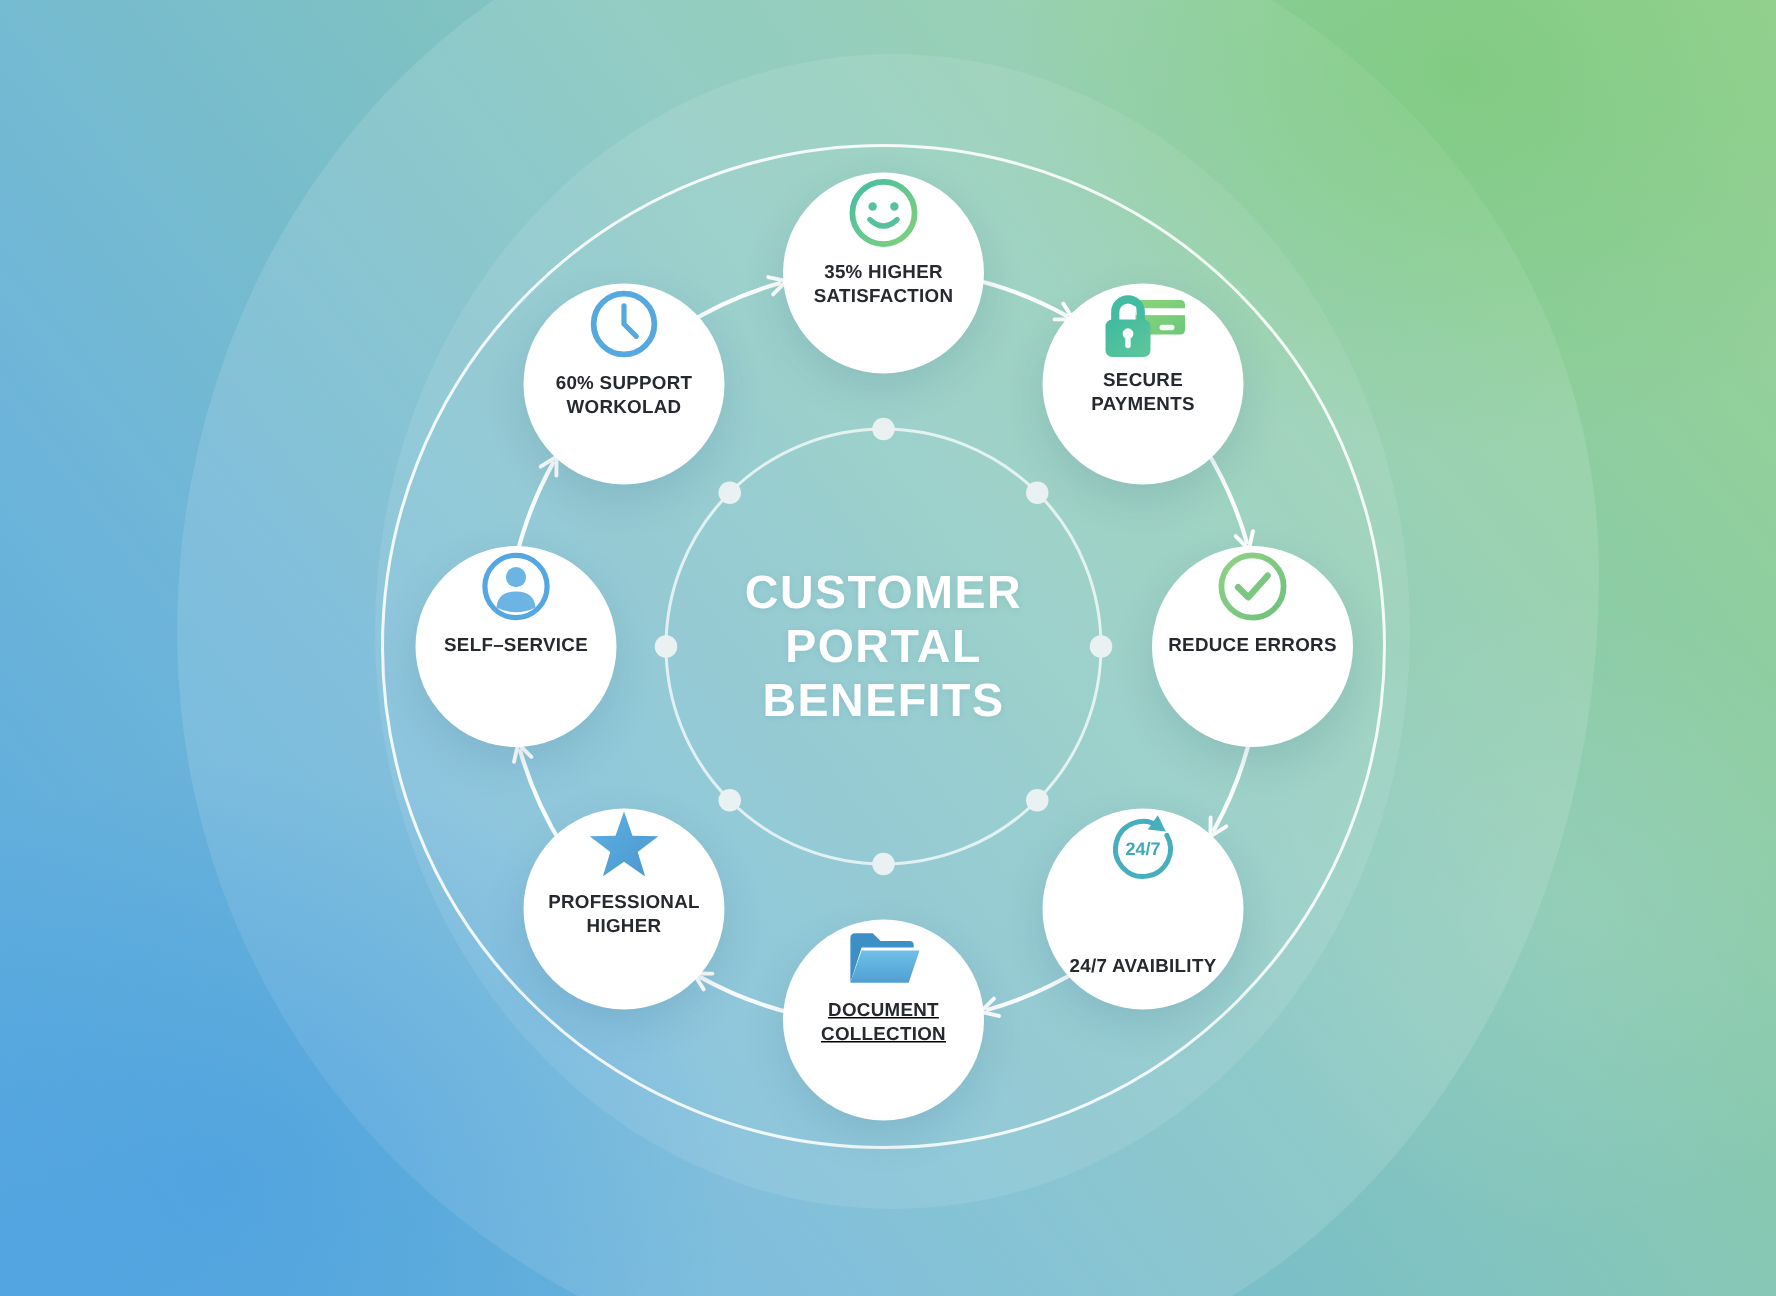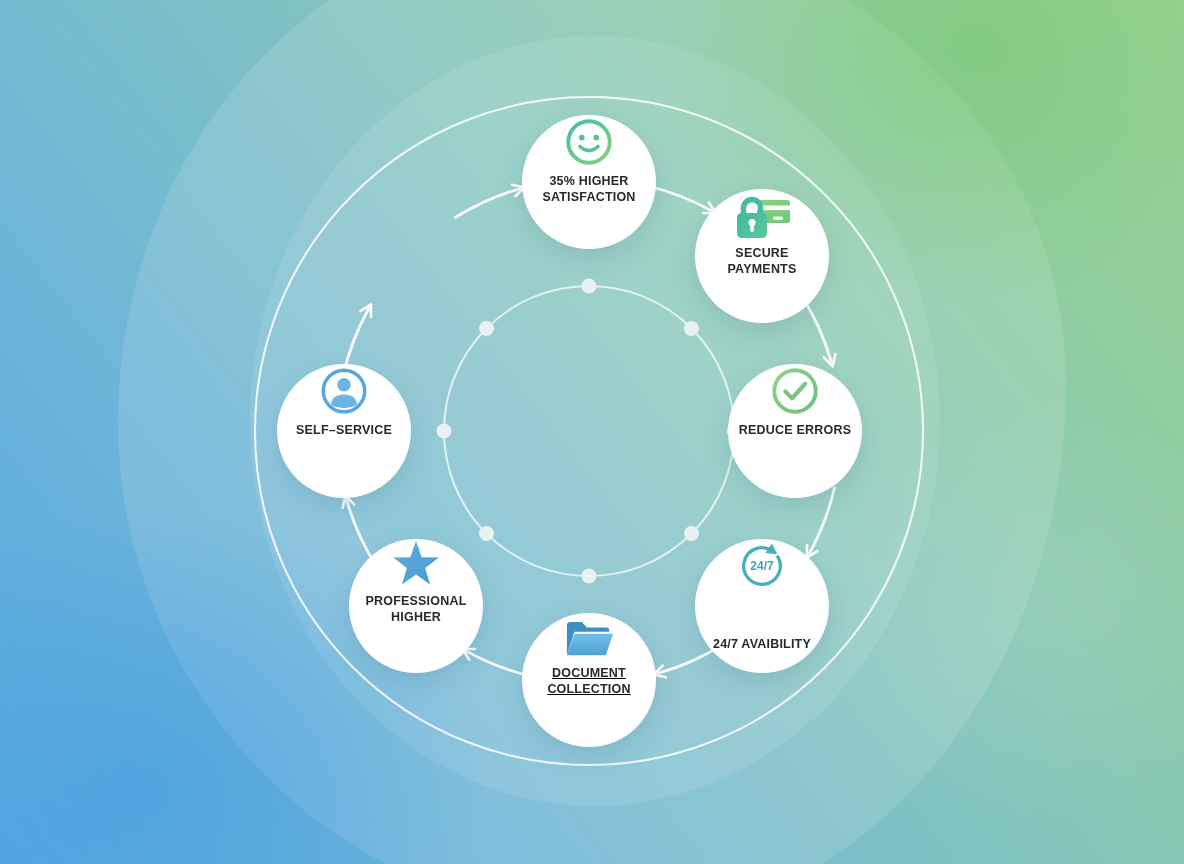--- a/index.html
+++ b/index.html
@@ -25,21 +25,21 @@
     display:flex;flex-direction:column;align-items:center;justify-content:flex-start;
     text-align:center;
   }
   .node-icon{flex:0 0 auto;margin-bottom:4px;}
   .node-label{
     white-space:pre-line;font-size:12.5px;font-weight:bold;color:#26292e;
     line-height:1.3;letter-spacing:0.2px;max-width:122px;
   }
   .pos-n {left:522px;top:115px;}
   .pos-ne{left:695px;top:189px;}
-  .pos-e {left:728px;top:364px;}
+  .pos-e {left:768px;top:364px;}
   .pos-se{left:695px;top:539px;gap:39px;}
   .pos-s {left:522px;top:613px;text-decoration:underline;}
   .pos-sw{left:349px;top:539px;}
   .pos-w {left:277px;top:364px;}
   .pos-nw{left:349px;top:189px;}
 
   .center-title{
     position:absolute;left:429px;top:377px;width:320px;z-index:2;
     text-align:center;color:#ffffff;font-weight:bold;font-size:31px;
     line-height:36px;letter-spacing:1px;white-space:pre-line;
@@ -83,20 +83,23 @@
       <path d="M802.7 297.5 A252 252 0 0 1 831.2 361.5" marker-end="url(#chev)"></path>
       <path d="M834.5 487.7 A252 252 0 0 1 809.4 553.2" marker-end="url(#chev)"></path>
       <path d="M722.5 644.7 A252 252 0 0 1 658.5 673.2" marker-end="url(#chev)"></path>
       <path d="M532.3 676.5 A252 252 0 0 1 466.8 651.4" marker-end="url(#chev)"></path>
       <path d="M375.3 564.5 A252 252 0 0 1 346.8 500.5" marker-end="url(#chev)"></path>
       <path d="M343.5 374.3 A252 252 0 0 1 368.6 308.8" marker-end="url(#chev)"></path>
       <path d="M455.5 217.3 A252 252 0 0 1 519.5 188.8" marker-end="url(#chev)"></path>
     </g>
   </svg>
 
+  <div class="center-title">CUSTOMER
+PORTAL
+BENEFITS</div>
 
   <div class="node pos-n">
     <svg class="node-icon" width="54" height="54" viewBox="0 0 56 56">
       <defs>
           <linearGradient id="g-smile" x1="0" y1="0" x2="1" y2="1">
         <stop offset="0" stop-color="#45bfa2"></stop>
             <stop offset="1" stop-color="#84d07c"></stop>
       </linearGradient>
         </defs>
       <circle cx="28" cy="28" r="21.5" fill="none" stroke="url(#g-smile)" stroke-width="4"></circle>
@@ -190,14 +193,22 @@
 
   <div class="node pos-w">
     <svg class="node-icon" width="54" height="54" viewBox="0 0 56 56">
       <circle cx="28" cy="28" r="21.5" fill="none" stroke="#54a7e0" stroke-width="3.6"></circle>
       <circle cx="28" cy="21.5" r="7" fill="#6cb4e4"></circle>
       <path d="M14.5 42.5 Q15.5 31.5 28 31.5 Q40.5 31.5 41.5 42.5 Q35 45.8 28 45.8 Q21 45.8 14.5 42.5 Z" fill="#6cb4e4"></path>
     </svg>
     <div class="node-label">SELF–SERVICE</div>
   </div>
 
+  <div class="node pos-nw">
+    <svg class="node-icon" width="54" height="54" viewBox="0 0 56 56">
+      <circle cx="28" cy="28" r="21" fill="none" stroke="#55a9de" stroke-width="4"></circle>
+      <path d="M28 15.5 L28 28 L36.5 36.5" fill="none" stroke="#55a9de" stroke-width="3.6" stroke-linecap="round" stroke-linejoin="round"></path>
+    </svg>
+    <div class="node-label">60% SUPPORT
+WORKOLAD</div>
+  </div>
 
 </div>
 
 </body></html>

